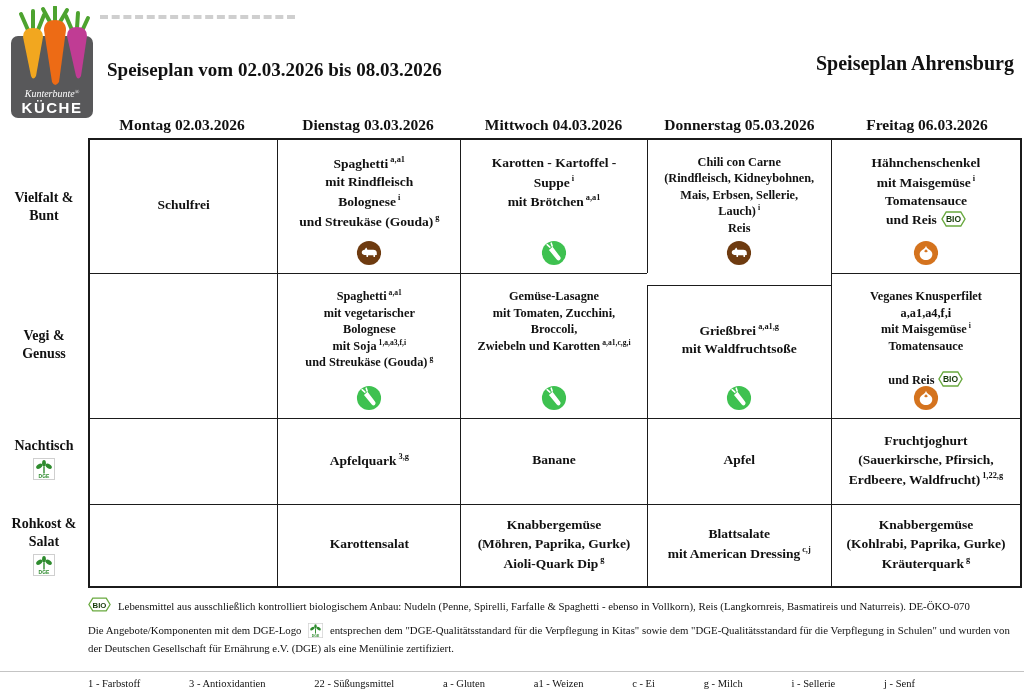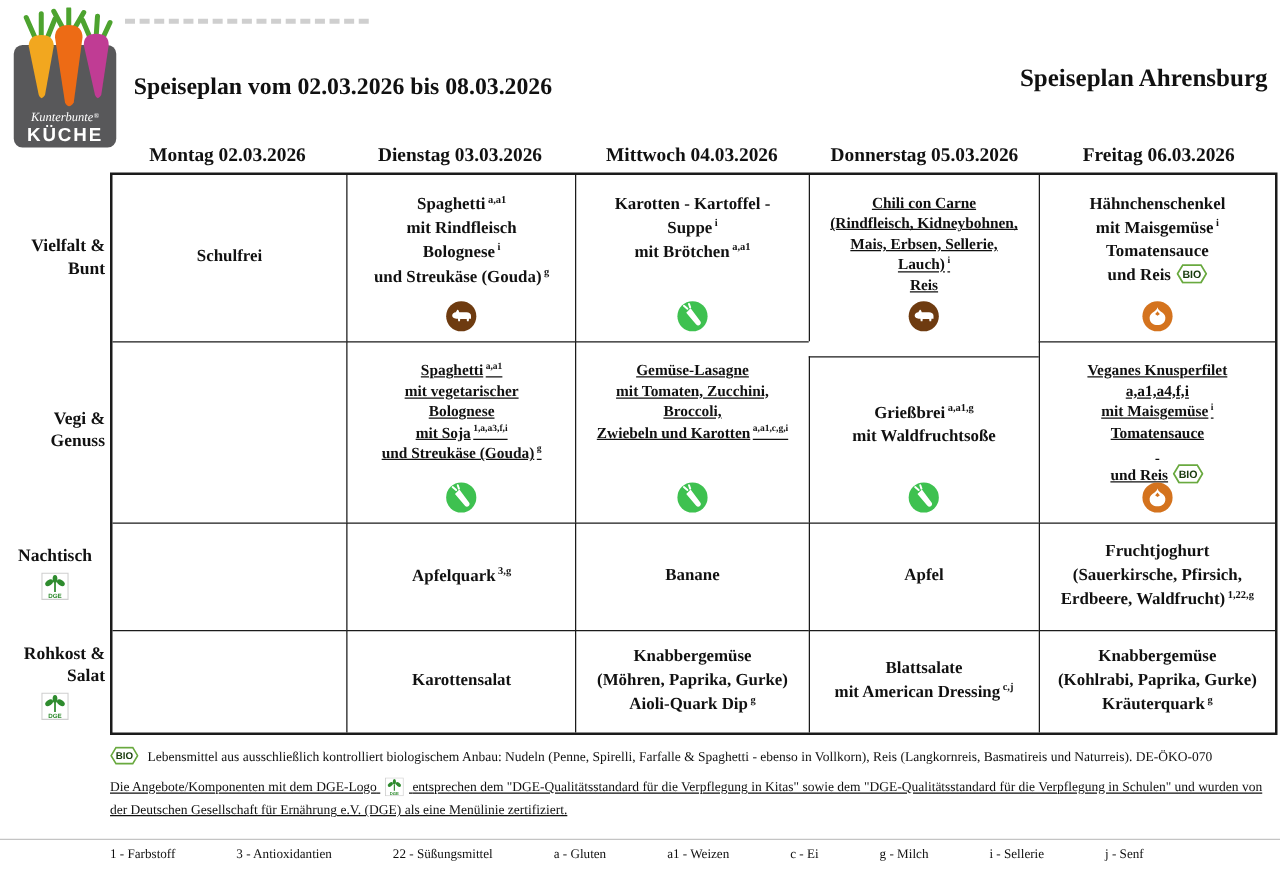--- a/index.html
+++ b/index.html
@@ -18,46 +18,46 @@
   
   .day-headers{position:absolute;left:88px;top:111px;width:934px;height:27px;
                display:grid;grid-template-columns:188fr 184fr 187fr 185fr 190fr;}
   .day-headers .dh{display:flex;align-items:center;justify-content:center;
                    font-weight:bold;font-size:15.5px;white-space:nowrap;font-family:Liberation Serif, serif;}
 
   
   .row-labels{position:absolute;left:0;top:138px;width:88px;height:450px;
               display:grid;grid-template-rows:138fr 138fr 89fr 85fr;}
   .row-label{display:flex;flex-direction:column;align-items:center;justify-content:center;
-             font-weight:bold;font-size:14px;text-align:right;line-height:1.3;padding:0 4px;box-sizing:border-box;}
+             font-weight:bold;font-size:14px;text-align:center;line-height:1.3;padding:0 4px;box-sizing:border-box;}
   .row-label .dge-wrap{margin-top:3px;line-height:0;}
 
   
   .menu-grid{position:absolute;left:88px;top:138px;width:934px;height:450px;
              box-sizing:border-box;border:2px solid #1b1b1b;
              display:grid;grid-template-columns:188fr 184fr 187fr 185fr 190fr;
              grid-template-rows:138fr 138fr 89fr 85fr;}
   .cell{position:relative;border-left:1.5px solid #1b1b1b;border-top:1.5px solid #1b1b1b;
         display:flex;flex-direction:column;align-items:center;
         padding:14px 4px 30px;box-sizing:border-box;text-align:center;
         font-weight:bold;font-size:13.5px;line-height:1.4;}
   .cell.c0{border-left:none;}
   .cell.r0{border-top:none;}
-  .cell.sm{font-size:12.3px;line-height:1.34;text-decoration:underline;}
+  .cell.sm{font-size:12.3px;line-height:1.34;}
   .cell.center{justify-content:center;padding-top:6px;padding-bottom:8px;}
   .cell.center.has-icon{padding-bottom:30px;margin-top:12px;}
   .cell sup{font-size:.62em;font-weight:bold;margin-left:2px;}
   .cell .dish-icon{position:absolute;bottom:7px;left:50%;transform:translateX(-50%);line-height:0;}
   .bio-wrap{display:inline-block;vertical-align:-3px;margin-left:4px;line-height:0;}
 
   
   .bio-note{position:absolute;left:88px;top:597px;width:932px;display:flex;align-items:center;
             gap:7px;font-size:10.8px;}
   .bio-note .txt b{font-weight:normal;}
-  .dge-note{position:absolute;left:88px;top:621px;width:934px;font-size:10.8px;line-height:1.7;text-decoration:underline;}
+  .dge-note{position:absolute;left:88px;top:621px;width:934px;font-size:10.8px;line-height:1.7;}
   .dge-inline{display:inline-block;vertical-align:-4px;margin:0 4px;line-height:0;}
 
   
   .legend-line{position:absolute;left:0;top:671px;width:1024px;height:0;border-top:1px solid #c4c4c4;}
   .legend{position:absolute;left:88px;top:678px;width:827px;display:flex;
           justify-content:space-between;font-size:10.5px;}
   .legend span{white-space:nowrap;}
 </style>
 </head>
 <body>

